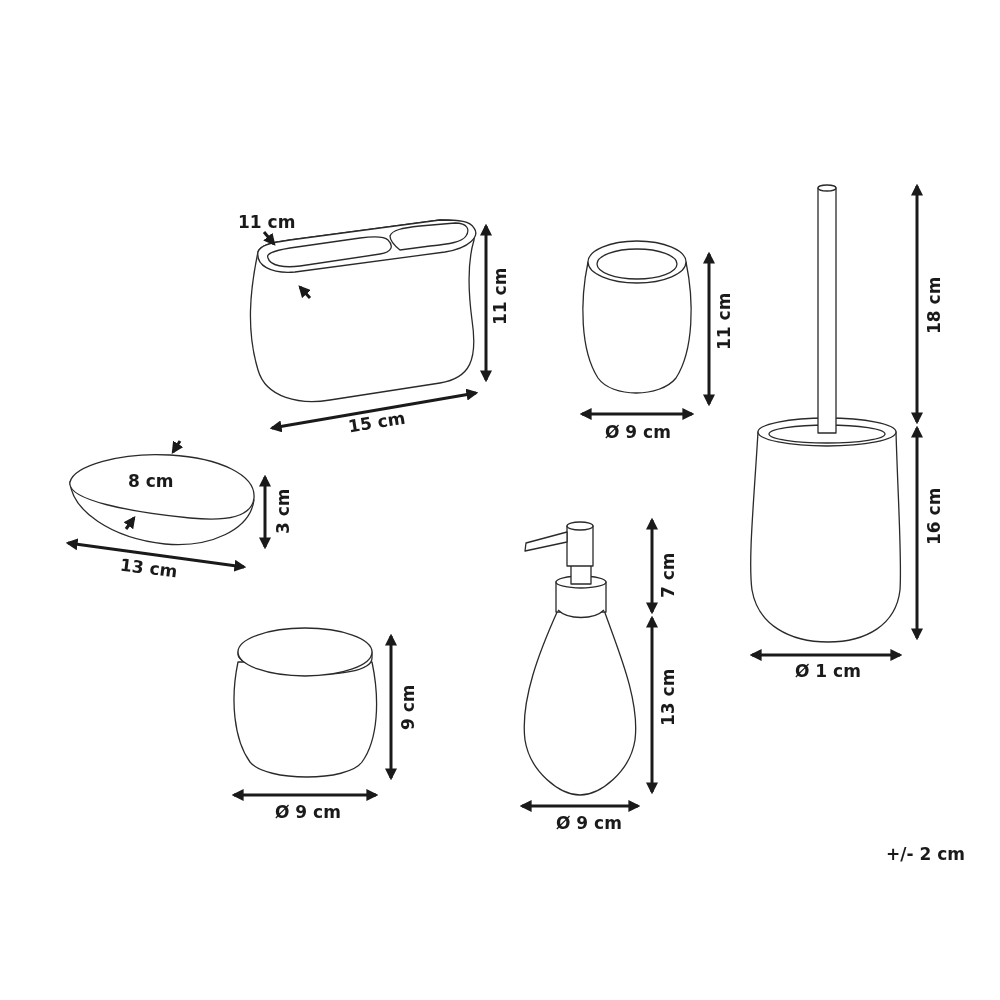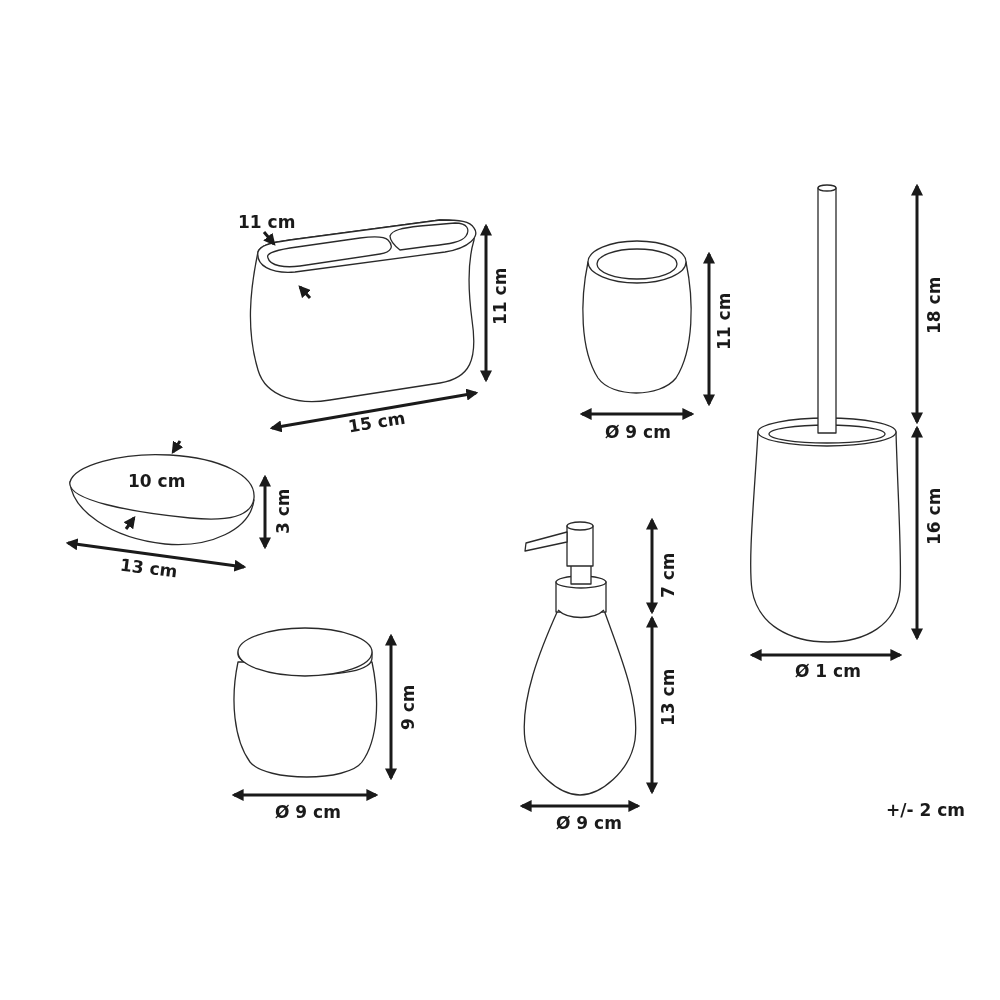--- a/index.html
+++ b/index.html
@@ -97,25 +97,25 @@
 <div class="lbl" style="left:480px;top:293px;transform:rotate(-90deg);transform-origin:0 0;top:325px;left:492px;">11 cm</div>
 <div class="lbl" style="left:348px;top:414px;transform:rotate(-9deg);">15 cm</div>
 
 <div class="lbl" style="left:716px;top:350px;transform:rotate(-90deg);transform-origin:0 0;">11 cm</div>
 <div class="lbl" style="left:605px;top:424px;">Ø 9 cm</div>
 
 <div class="lbl" style="left:926px;top:334px;transform:rotate(-90deg);transform-origin:0 0;">18 cm</div>
 <div class="lbl" style="left:926px;top:545px;transform:rotate(-90deg);transform-origin:0 0;">16 cm</div>
 <div class="lbl" style="left:795px;top:663px;">Ø 1 cm</div>
 
-<div class="lbl" style="left:128px;top:473px;">10 cm</div>
+<div class="lbl" style="left:128px;top:473px;">8 cm</div>
 <div class="lbl" style="left:275px;top:534px;transform:rotate(-90deg);transform-origin:0 0;">3 cm</div>
 <div class="lbl" style="left:120px;top:560px;transform:rotate(7deg);">13 cm</div>
 
 <div class="lbl" style="left:400px;top:730px;transform:rotate(-90deg);transform-origin:0 0;">9 cm</div>
 <div class="lbl" style="left:275px;top:804px;">Ø 9 cm</div>
 
 <div class="lbl" style="left:660px;top:598px;transform:rotate(-90deg);transform-origin:0 0;">7 cm</div>
 <div class="lbl" style="left:660px;top:726px;transform:rotate(-90deg);transform-origin:0 0;">13 cm</div>
 <div class="lbl" style="left:556px;top:815px;">Ø 9 cm</div>
 
-<div class="lbl" style="left:886px;top:802px;">+/- 2 cm</div>
+<div class="lbl" style="left:886px;top:846px;">+/- 2 cm</div>
 </div>
 
 </body></html>

